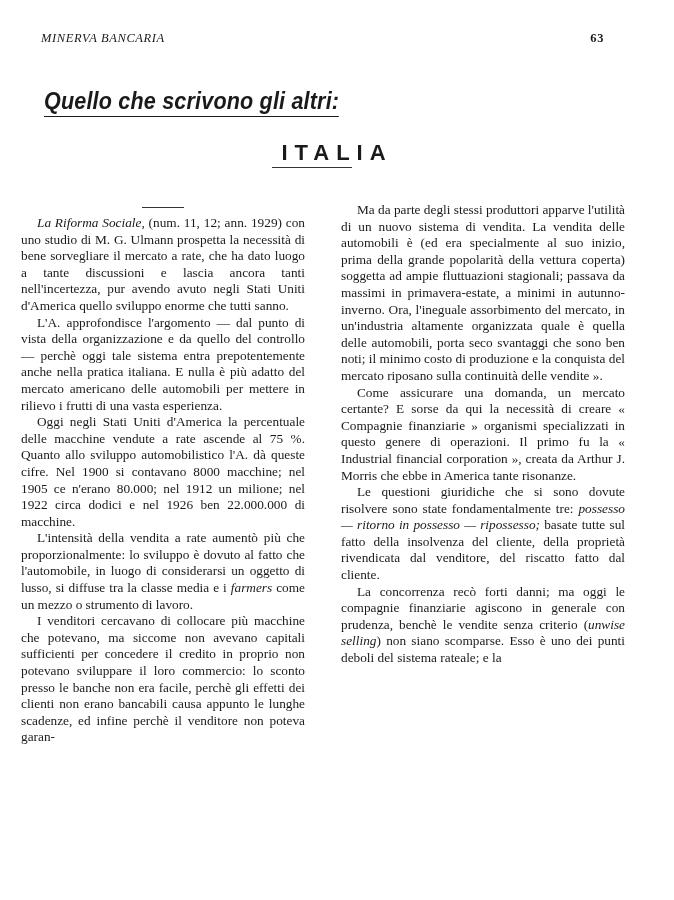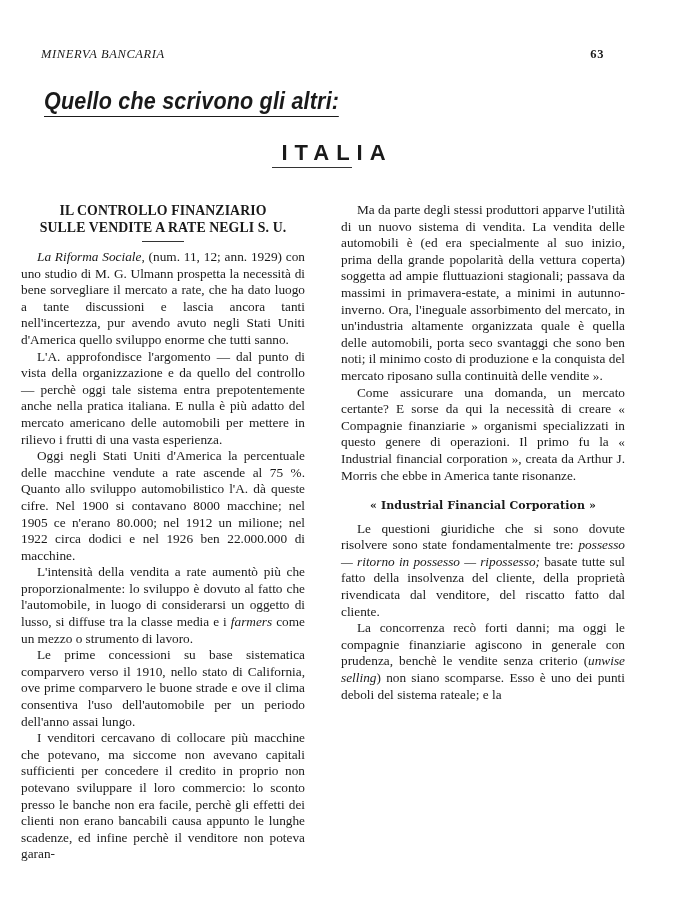--- a/index.html
+++ b/index.html
@@ -3,21 +3,21 @@
 <meta charset="utf-8">
 <style>
   html, body { margin: 0; padding: 0; }
   body {
     width: 674px; height: 900px; background: #ffffff; color: #1a1a1a;
     font-family: "Liberation Serif", "DejaVu Serif", serif;
     position: relative; overflow: hidden;
   }
   .running-head {
     position: absolute; top: 31px; left: 41px; right: 41px;
-    font-style: italic; font-size: 12.5px; letter-spacing: 0.6px; margin-top: 16px;
+    font-style: italic; font-size: 12.5px; letter-spacing: 0.6px;
   }
   .running-head .pgnum {
     position: absolute; right: 29px; top: 0; font-style: normal; font-weight: bold; font-size: 12.5px; text-align: center;
   }
   .section-title {
     position: absolute; top: 87px; left: 44px;
     font-family: "Liberation Sans", "DejaVu Sans", sans-serif;
     font-style: italic; font-weight: bold; font-size: 24.5px; letter-spacing: 0.2px;
     border-bottom: 1.5px solid #1a1a1a; padding-bottom: 1px; transform: scaleX(0.88); transform-origin: left;
   }
@@ -51,32 +51,26 @@
   <span>MINERVA BANCARIA</span>
   <span class="pgnum">63</span>
 </div>
 
 <div class="section-title">Quello che scrivono gli altri:</div>
 
 <div class="country">ITALIA</div>
 <div class="country-rule"></div>
 
 <div class="col left">
-  <div class="article-title">
-    <div>IL CONTROLLO FINANZIARIO</div>
-    <div>SULLE VENDITE A RATE NEGLI S. U.</div>
-  </div>
   <div class="title-rule"></div>
   <p><i>La Riforma Sociale</i><span>, (num. 11, 12; ann. 1929) con uno studio di M. G. Ulmann prospetta la necessità di bene sorvegliare il mercato a rate, che ha dato luogo a tante discussioni e lascia ancora tanti nell'incertezza, pur avendo avuto negli Stati Uniti d'America quello sviluppo enorme che tutti sanno.</span></p>
   <p>L'A. approfondisce l'argomento — dal punto di vista della organizzazione e da quello del controllo — perchè oggi tale sistema entra prepotentemente anche nella pratica italiana. E nulla è più adatto del mercato americano delle automobili per mettere in rilievo i frutti di una vasta esperienza.</p>
   <p>Oggi negli Stati Uniti d'America la percentuale delle macchine vendute a rate ascende al 75 %. Quanto allo sviluppo automobilistico l'A. dà queste cifre. Nel 1900 si contavano 8000 macchine; nel 1905 ce n'erano 80.000; nel 1912 un milione; nel 1922 circa dodici e nel 1926 ben 22.000.000 di macchine.</p>
   <p><span>L'intensità della vendita a rate aumentò più che proporzionalmente: lo sviluppo è dovuto al fatto che l'automobile, in luogo di considerarsi un oggetto di lusso, si diffuse tra la classe media e i </span><i>farmers</i><span> come un mezzo o strumento di lavoro.</span></p>
-  <p>Le prime concessioni su base sistematica comparvero verso il 1910, nello stato di California, ove prime comparvero le buone strade e ove il clima consentiva l'uso dell'automobile per un periodo dell'anno assai lungo.</p>
   <p>I venditori cercavano di collocare più macchine che potevano, ma siccome non avevano capitali sufficienti per concedere il credito in proprio non potevano sviluppare il loro commercio: lo sconto presso le banche non era facile, perchè gli effetti dei clienti non erano bancabili causa appunto le lunghe scadenze, ed infine perchè il venditore non poteva garan-</p>
 </div>
 
 <div class="col right">
   <p>Ma da parte degli stessi produttori apparve l'utilità di un nuovo sistema di vendita. La vendita delle automobili è (ed era specialmente al suo inizio, prima della grande popolarità della vettura coperta) soggetta ad ampie fluttuazioni stagionali; passava da massimi in primavera-estate, a minimi in autunno-inverno. Ora, l'ineguale assorbimento del mercato, in un'industria altamente organizzata quale è quella delle automobili, porta seco svantaggi che sono ben noti; il minimo costo di produzione e la conquista del mercato riposano sulla continuità delle vendite ».</p>
   <p>Come assicurare una domanda, un mercato certante? E sorse da qui la necessità di creare « Compagnie finanziarie » organismi specializzati in questo genere di operazioni. Il primo fu la « Industrial financial corporation », creata da Arthur J. Morris che ebbe in America tante risonanze.</p>
-  <div class="subhead r">« Industrial Financial Corporation »</div>
   <p><span>Le questioni giuridiche che si sono dovute risolvere sono state fondamentalmente tre: </span><i>possesso — ritorno in possesso — ripossesso;</i><span> basate tutte sul fatto della insolvenza del cliente, della proprietà rivendicata dal venditore, del riscatto fatto dal cliente.</span></p>
   <p><span>La concorrenza recò forti danni; ma oggi le compagnie finanziarie agiscono in generale con prudenza, benchè le vendite senza criterio (</span><i>unwise selling</i><span>) non siano scomparse. Esso è uno dei punti deboli del sistema rateale; e la</span></p>
 </div>
 
 </body></html>

